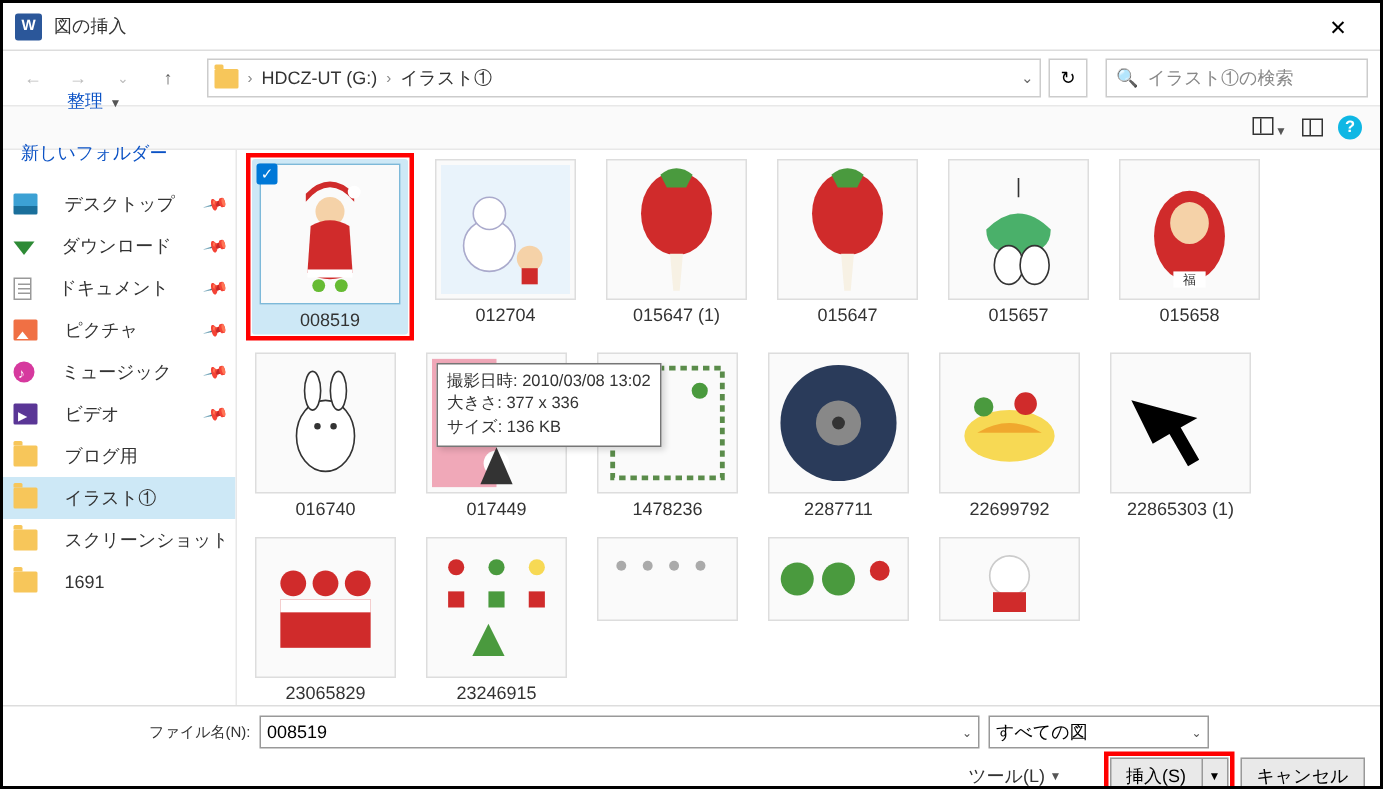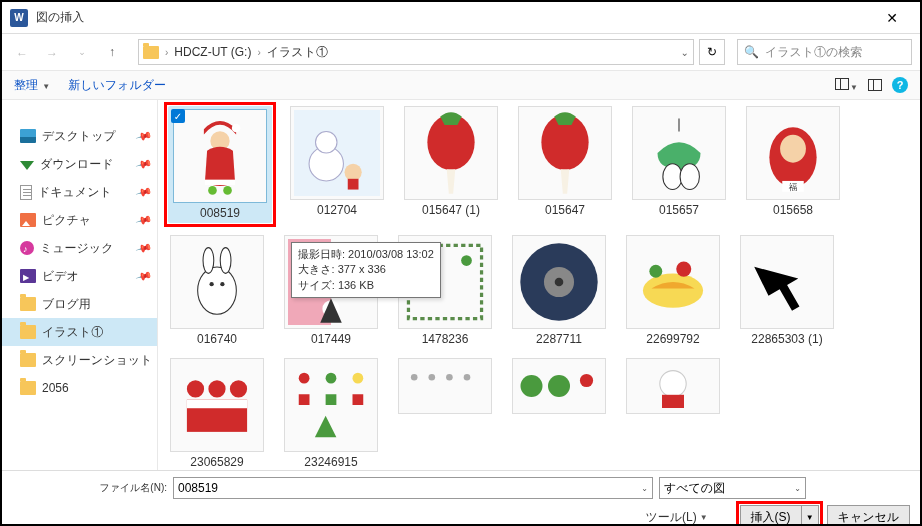--- a/index.html
+++ b/index.html
@@ -18,33 +18,33 @@
 .addrbox .folder-ic::before { content:''; position:absolute; top:-3px; left:0; width:6px; height:3px; background:#f7c65a; border-radius:1px 1px 0 0;}
 .addrbox .sep { color: #888; font-size: 10px; }
 .addrbox .crumb { color: #333; }
 .addrbox .spacer { flex: 1; }
 .addrbox .dd { color: #666; font-size: 10px; }
 .reload { width: 26px; height: 26px; border: 1px solid #ccc; display: flex; align-items: center; justify-content: center; margin-left: -1px; cursor: pointer; }
 .searchbox { width: 175px; height: 26px; border: 1px solid #ccc; display: flex; align-items: center; padding: 0 6px; gap: 6px; margin-left: 6px; color: #888; }
 .searchbox .mag { font-size: 12px; }
 
 .toolbar { height: 30px; display: flex; align-items: center; padding: 0 12px; border-top: 1px solid #e8e8e8; border-bottom: 1px solid #e8e8e8; background: #fafafa; }
-.toolbar .tleft { display: flex; gap: 18px; align-items: center; }
+.toolbar .tleft { display: flex; gap: 18px; align-items: center; flex-direction: column; }
 .toolbar .link { color: #0b52c5; cursor: pointer; }
 .toolbar .spacer { flex: 1; }
 .toolbar .tright { display: flex; gap: 10px; align-items: center; }
 .view-ic { width: 14px; height: 12px; border: 1px solid #333; display: inline-block; position: relative; }
 .view-ic::after { content:''; position:absolute; top:0; left:4px; width:1px; height:100%; background:#333; }
 .caret { font-size: 8px; color: #555; margin-left: 1px; }
 .help { width: 16px; height: 16px; border-radius: 50%; background: #0fb7e4; color: #fff; display: flex; align-items: center; justify-content: center; font-size: 11px; font-weight: bold; }
 
 .body { display: flex; height: 370px; }
 .sidebar { width: 156px; border-right: 1px solid #e8e8e8; padding-top: 6px; overflow: hidden; }
 .side-group { margin-top: 16px; }
-.side-item { display: flex; align-items: center; height: 28px; padding: 0 8px 0 18px; gap: 6px; cursor: pointer; position: relative; }
+.side-item { display: flex; align-items: center; height: 28px; padding: 0 8px 0 7px; gap: 18px; cursor: pointer; position: relative; }
 .side-item.selected { background: #cde8f6; }
 .side-item .pin { position: absolute; right: 6px; color: #888; font-size: 11px; transform: rotate(30deg); }
 .side-item .lbl { color: #333; font-size: 12px; overflow: hidden; white-space: nowrap; }
 .ic { width: 16px; height: 14px; flex-shrink: 0; }
 .ic.folder { background: #f7c65a; border-radius: 1px; position: relative; }
 .ic.folder::before { content:''; position:absolute; top:-3px; left:0; width:6px; height:3px; background:#f7c65a; border-radius:1px 1px 0 0;}
 .ic.desktop { background: linear-gradient(#3ca1d4 0 60%, #1a6f9b 60%); border-radius: 1px; }
 .ic.download { width:0; height:0; border-left:7px solid transparent; border-right:7px solid transparent; border-top:9px solid #2d8a35; margin-top:3px;}
 .ic.doc { background: #fff; border:1px solid #999; position:relative; width:12px; height:15px;}
 .ic.doc::after{content:'';position:absolute;top:3px;left:2px;width:8px;height:1px;background:#999;box-shadow:0 3px 0 #999,0 6px 0 #999;}
@@ -168,21 +168,21 @@
       <div class="side-item selected">
           <span class="ic folder"></span>
           <span class="lbl">イラスト①</span>
         </div>
       <div class="side-item">
           <span class="ic folder"></span>
           <span class="lbl">スクリーンショット</span>
         </div>
       <div class="side-item">
           <span class="ic folder"></span>
-          <span class="lbl">2056</span>
+          <span class="lbl">1691</span>
         </div>
     </div>
   </div>
 
   <div class="filegrid">
     <div class="grid">
 
       <div class="thumb selected">
         <div class="redbox"></div>
         <div class="check">✓</div>

